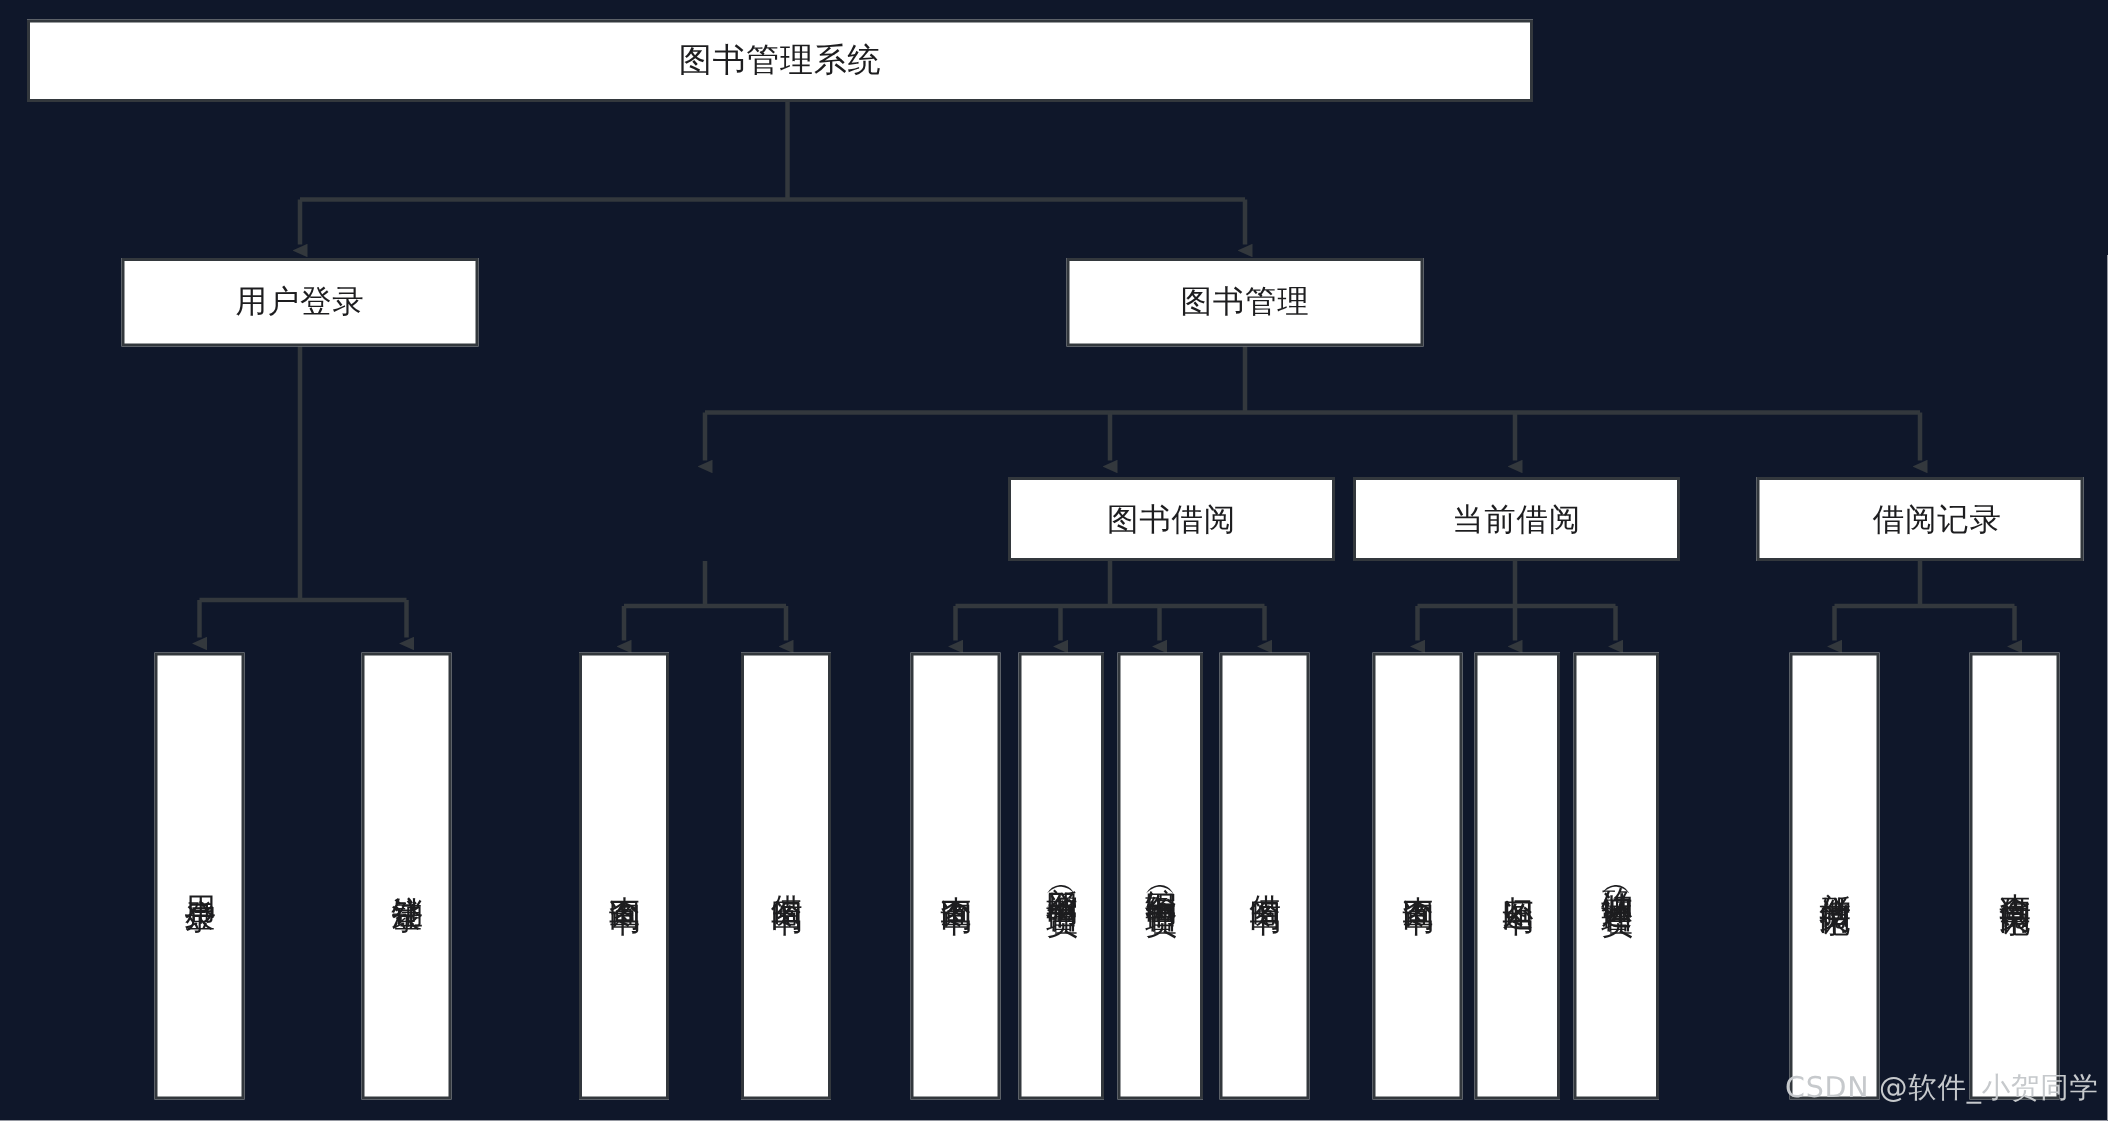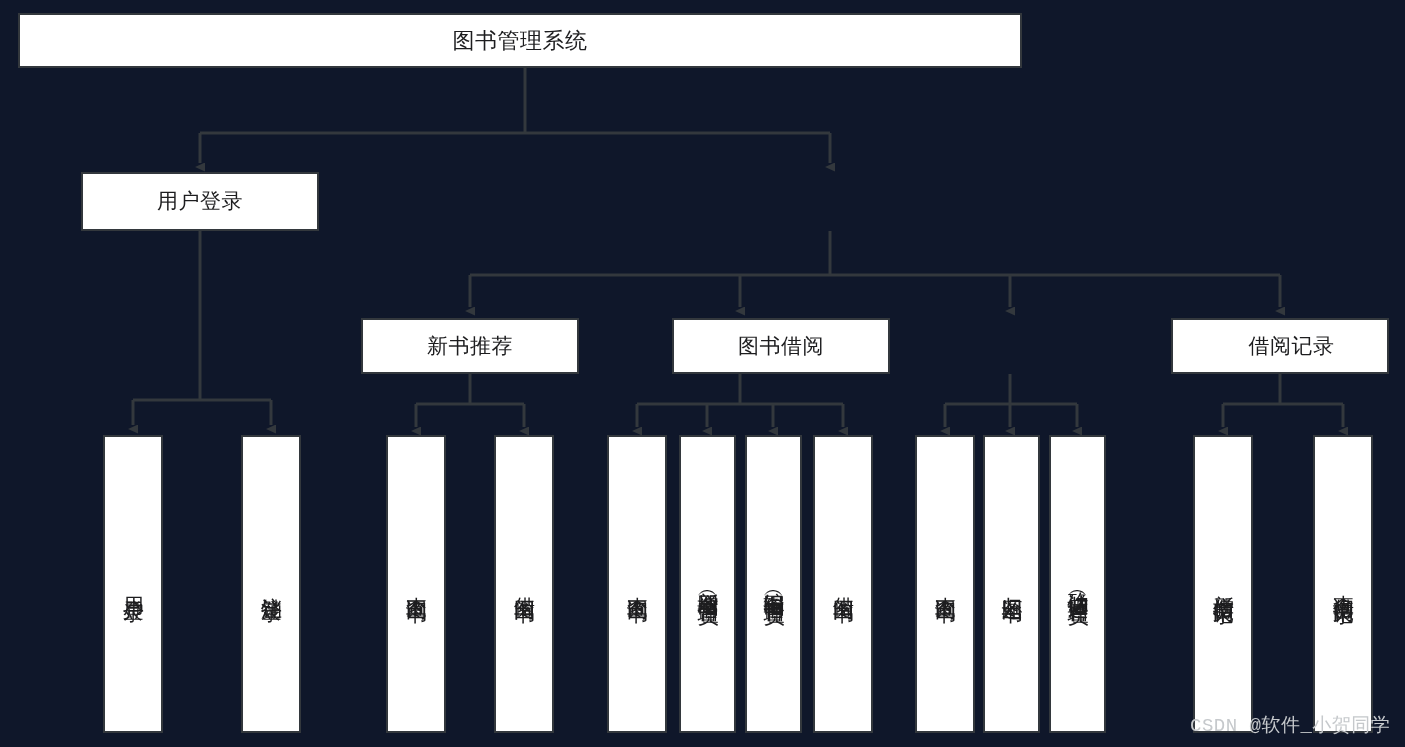--- a/index.html
+++ b/index.html
@@ -122,29 +122,32 @@
   </svg>
 
   <div class="node root horiz" style="left:18px; top:13px; width:1004px; height:55px;">
     <span class="label">图书管理系统</span>
   </div>
 
   <div class="node horiz" style="left:81px; top:172px; width:238px; height:59px;">
     <span class="label">用户登录</span>
   </div>
 
-
-  <div class="node horiz" style="left:361px; top:318px; width:218px; height:56px;">
-    <span class="label">新书推荐</span>
-  </div>
+  <div class="node horiz" style="left:711px; top:172px; width:238px; height:59px;">
+    <span class="label">图书管理</span>
+  </div>
+
 
   <div class="node horiz" style="left:632px; top:318px; width:218px; height:56px;margin-left:40px;">
     <span class="label">图书借阅</span>
   </div>
 
+  <div class="node horiz" style="left:902px; top:318px; width:218px; height:56px;">
+    <span class="label">当前借阅</span>
+  </div>
 
   <div class="node horiz" style="left:1171px; top:318px; width:218px; height:56px;padding-left:23px;">
     <span class="label">借阅记录</span>
   </div>
 
   <div class="node vert" style="left:103px; top:435px; width:60px; height:298px;">
     <span class="label">用户登录</span>
   </div>
 
   <div class="node vert" style="left:241px; top:435px; width:60px; height:298px;">
@@ -188,15 +191,15 @@
   </div>
 
   <div class="node vert" style="left:1193px; top:435px; width:60px; height:298px;">
     <span class="label">新增借阅记录</span>
   </div>
 
   <div class="node vert" style="left:1313px; top:435px; width:60px; height:298px;">
     <span class="label">查询借阅记录</span>
   </div>
 
-  <div class="watermark" style="left:1190px; top:712px;font-family:Liberation Mono, monospace;">CSDN @软件_小贺同学</div>
+  <div class="watermark" style="left:1190px; top:712px;">CSDN @软件_小贺同学</div>
 
 </div>
 
 </body></html>

